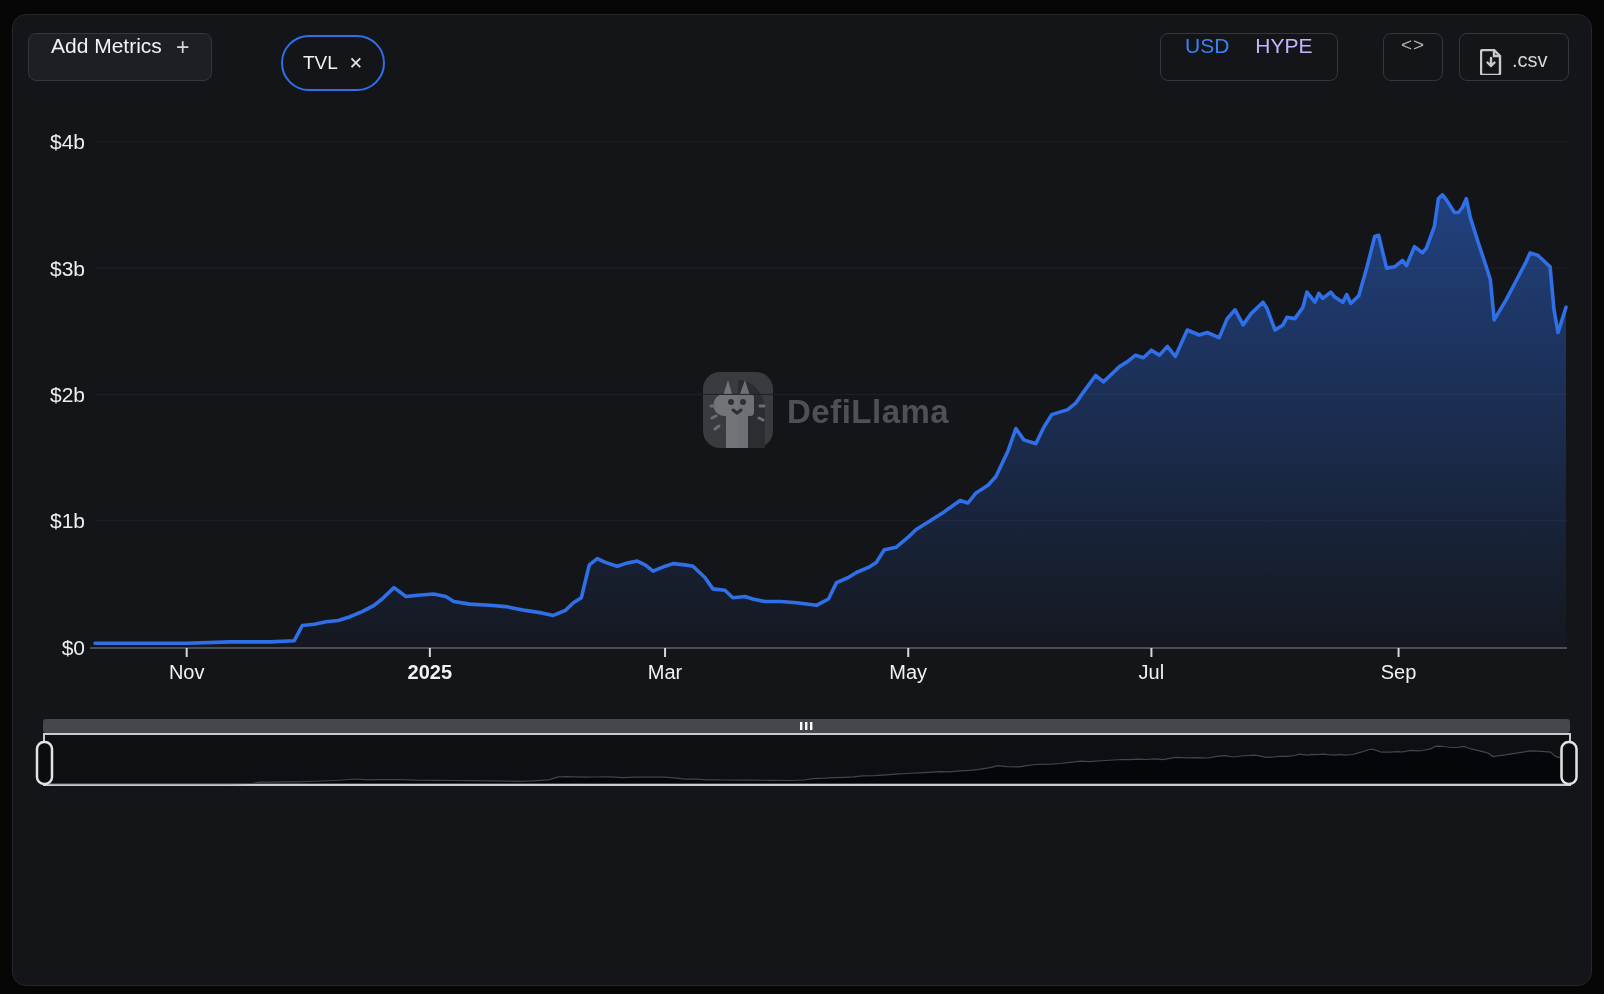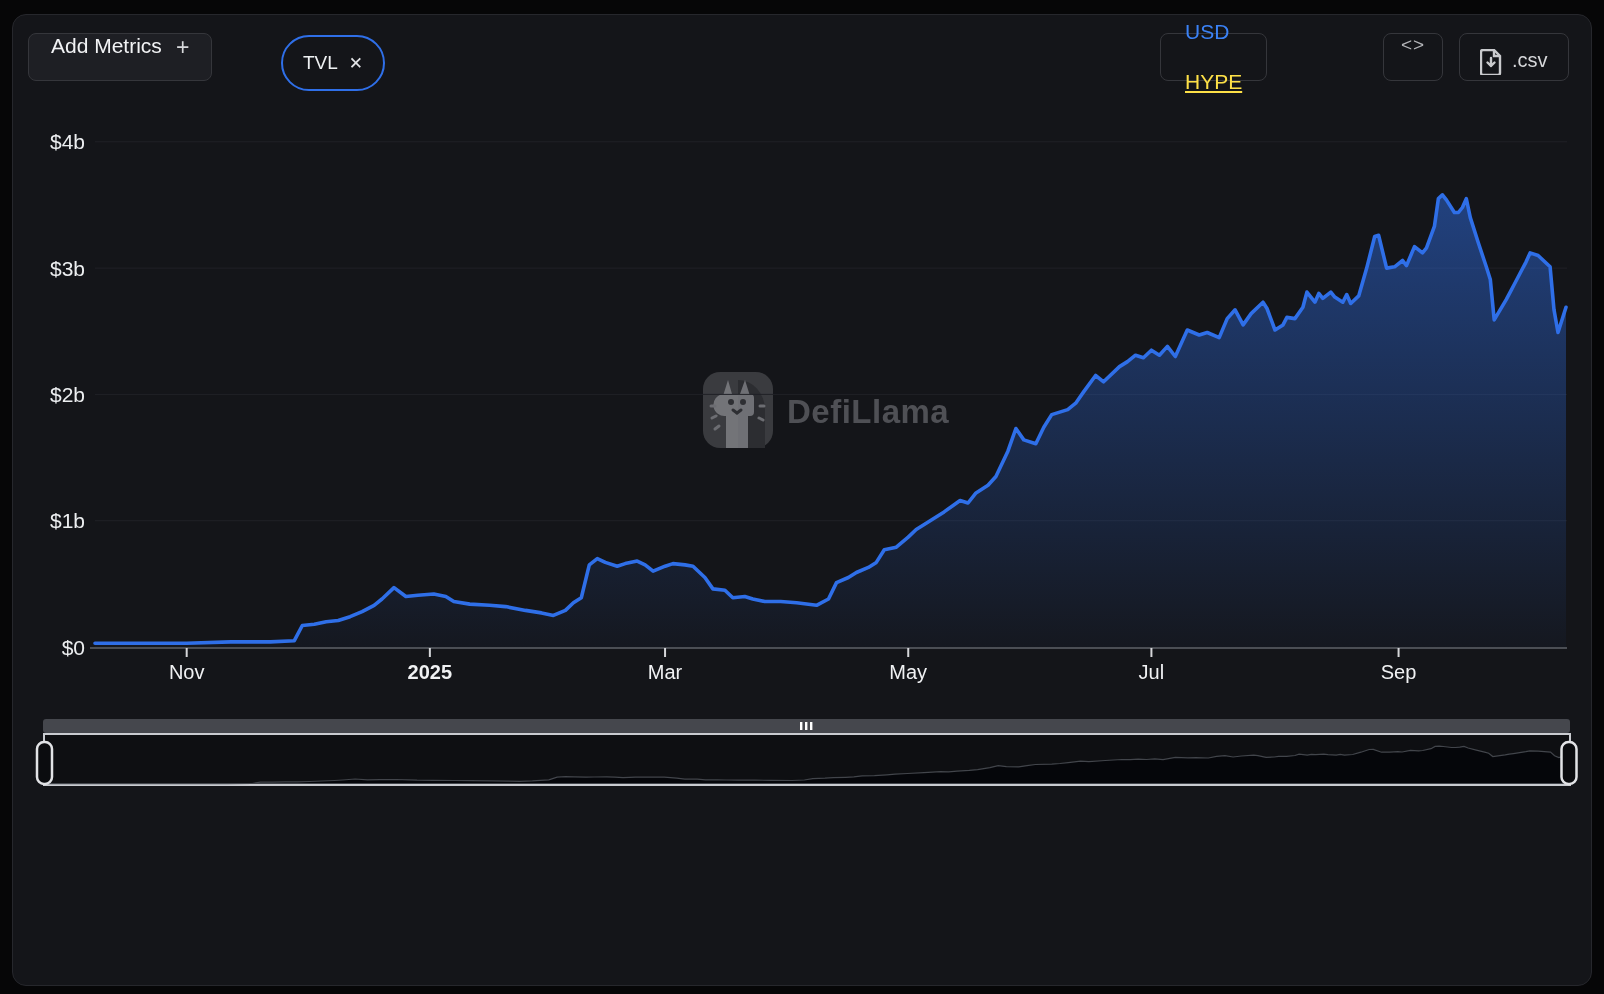--- a/index.html
+++ b/index.html
@@ -8,23 +8,23 @@
   #panel{position:absolute;left:12px;top:14px;width:1578px;height:970px;background:#141519;
          border:1px solid #26272c;border-radius:14px;}
   .btn{position:absolute;display:flex;align-items:flex-start;justify-content:center;height:48px;
        border:1px solid #35363b;border-radius:8px;color:#f2f3f5;cursor:pointer;box-sizing:border-box;
        background:transparent;}
   #addMetricsBtn{left:28px;top:33px;padding:0 22px;background:#1e1f24;font-size:21px;}
   #addMetricsBtn .plus{margin-left:14px;color:#d7d8db;font-size:23px;font-weight:400;}
   #tvlChip{position:absolute;left:281px;top:35px;height:56px;display:flex;align-items:center;
        border:2px solid #2f6fe8;border-radius:999px;padding:0 20px;color:#eef0f2;font-size:19px;cursor:pointer;box-sizing:border-box;}
   #tvlChip .x{margin-left:11px;font-size:17px;color:#e4e5e8;}
-  #currencyToggle{left:1160px;top:33px;padding:0 24px;gap:26px;font-size:21px;flex-direction:column;}
+  #currencyToggle{left:1160px;top:33px;padding:0 24px;gap:26px;font-size:21px;}
   #currencyToggle .usd{color:#3b82f6;}
-  #currencyToggle .hype{color:#fde047;text-decoration:underline;}
+  #currencyToggle .hype{color:#c4b5fd;}
   #embedBtn{left:1383px;top:33px;width:60px;color:#b4b5b9;font-size:19px;letter-spacing:1px;}
   #csvBtn{left:1459px;top:33px;padding:15px 20px;color:#d6d7da;font-size:20px;gap:10px;}
   #watermark{position:absolute;left:703px;top:372px;display:flex;align-items:center;gap:14px;}
   #watermark .wm-text{font-size:33px;font-weight:bold;color:#4f5055;letter-spacing:.5px;}
   #chartSvg{position:absolute;left:0;top:0;z-index:2;}
   .hdr{z-index:5;}
 </style>
 </head>
 <body>
 

